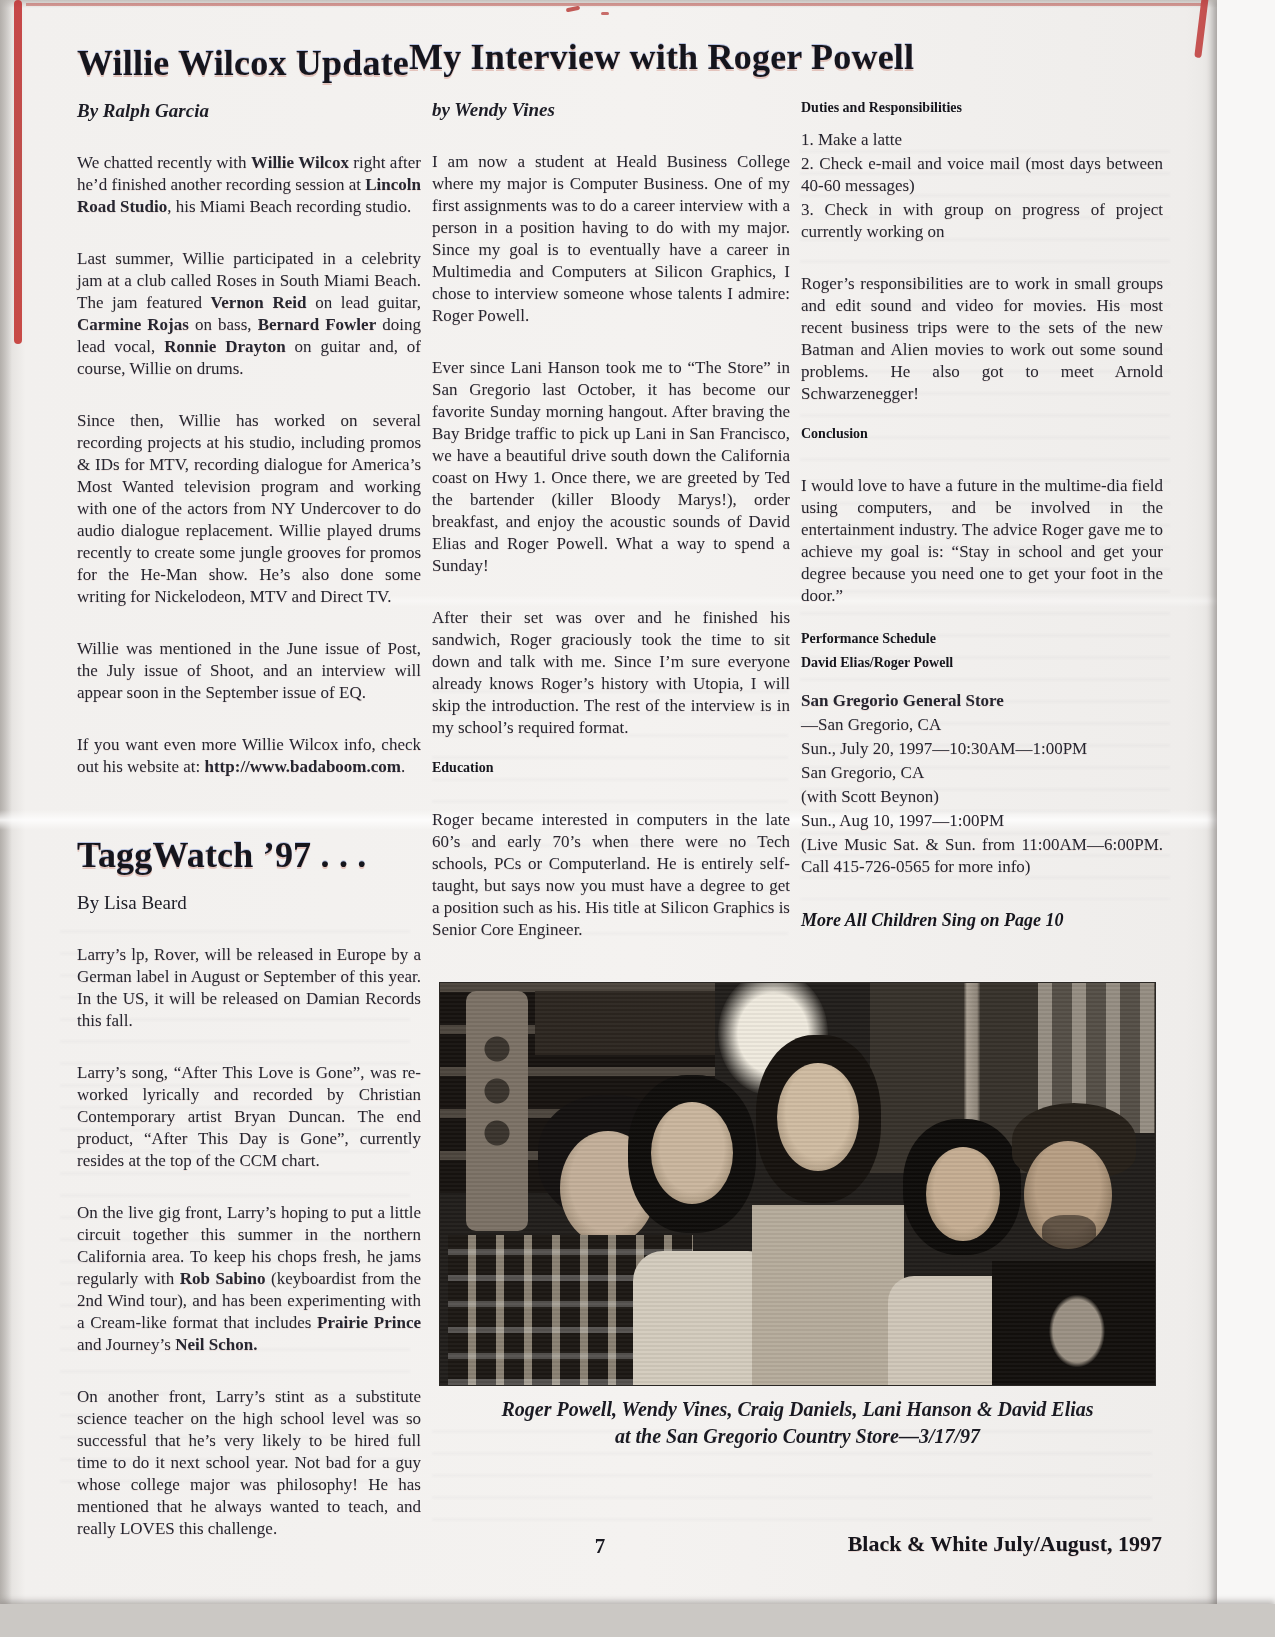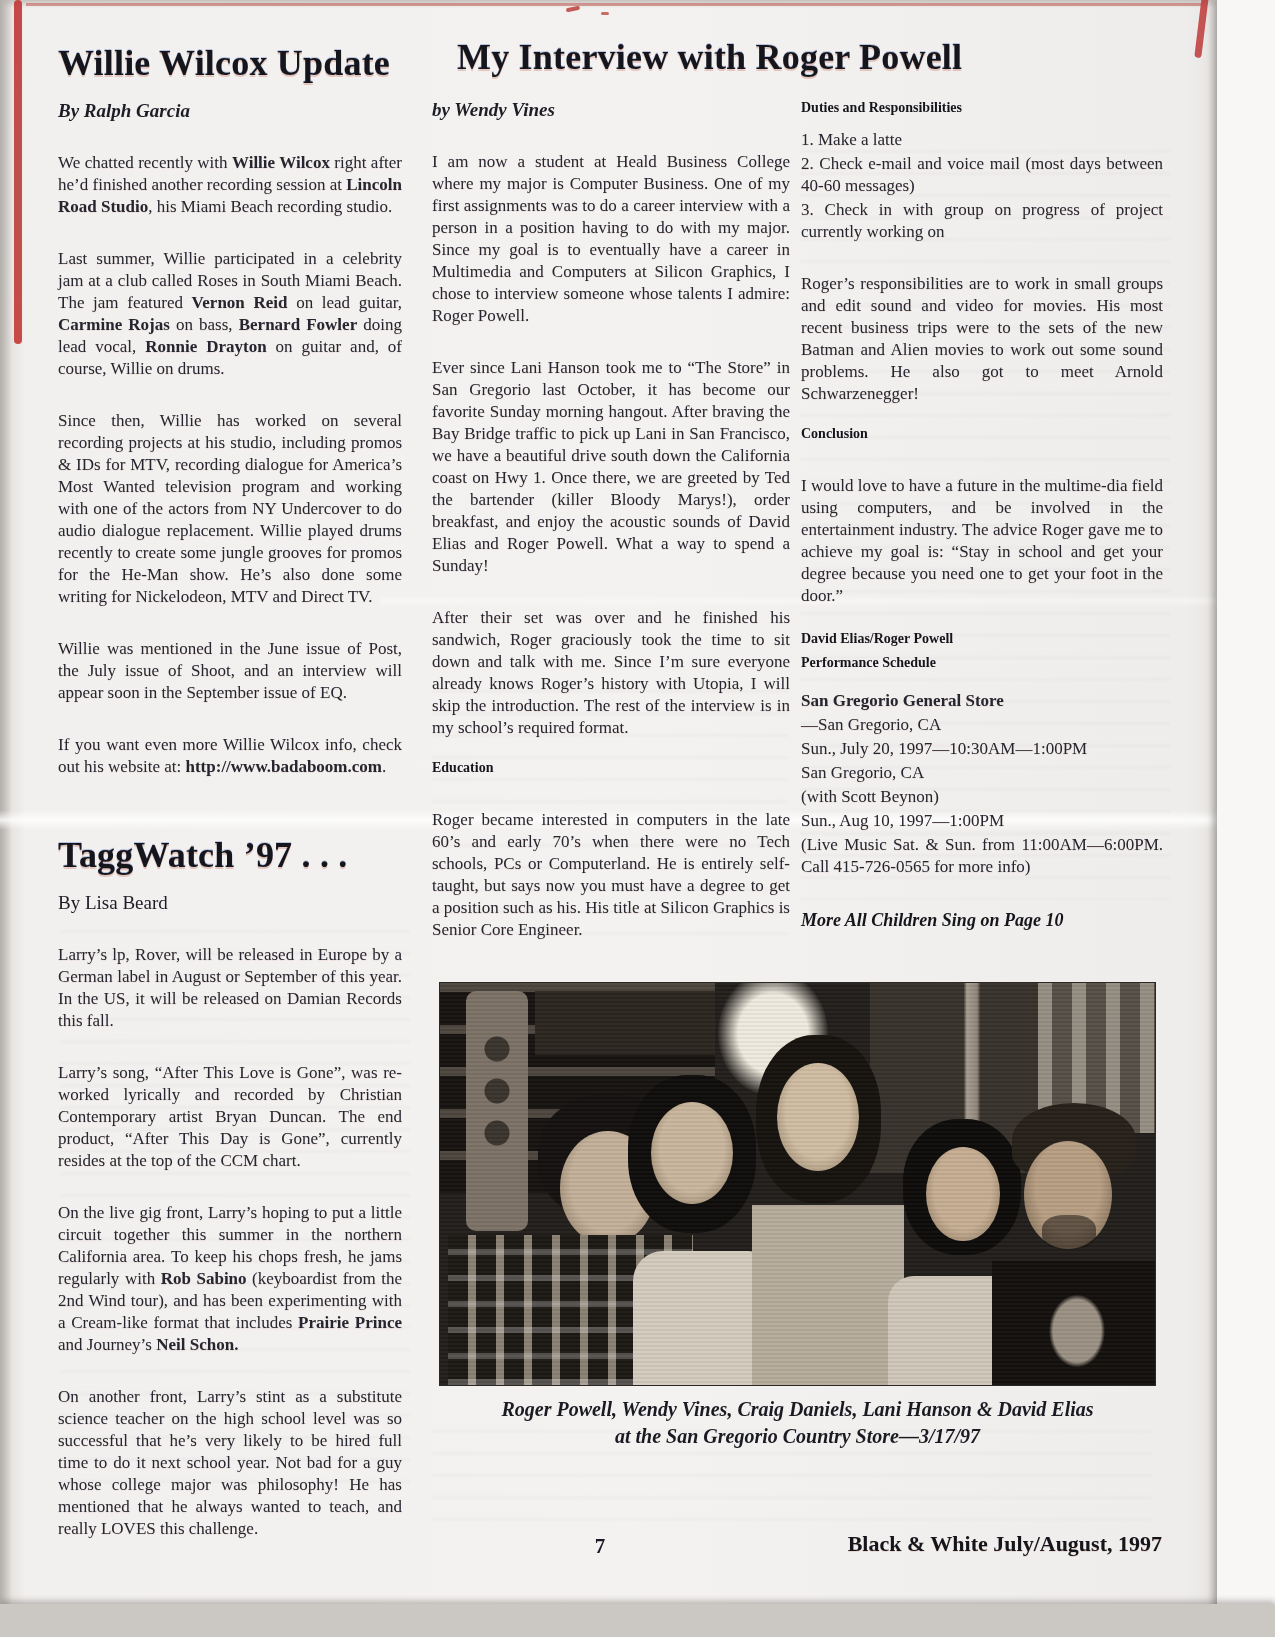--- a/index.html
+++ b/index.html
@@ -33,22 +33,22 @@
   
   .h1{font-size:36px;font-weight:bold;color:#15151c;white-space:nowrap;letter-spacing:.2px;
     text-shadow:0 -1.5px 0 rgba(35,75,190,.28),0 2px 0 rgba(185,70,45,.26);}
   .byline{font-size:19px;margin-top:16px;color:#1d1d26;}
   .byline.bi{font-weight:bold;font-style:italic;}
   p.body{font-size:17px;line-height:22px;text-align:justify;margin:30px 0 0 0;
     text-shadow:0 1px 0 rgba(185,70,45,.10);}
   p.tight{margin-top:2px;}
   .subhead{font-size:14px;font-weight:bold;color:#15151c;margin-top:17px;line-height:23px;}
   .b{font-weight:bold;} .i{}
-  .col-left{position:absolute;left:58px;top:42px;width:344px;}
-  .mid-title{position:absolute;left:457px;top:36px;}
+  .col-left{position:absolute;left:77px;top:42px;width:344px;}
+  .mid-title{position:absolute;left:409px;top:36px;}
   .col-mid{position:absolute;left:432px;top:99px;width:358px;}
   .col-right{position:absolute;left:801px;top:96px;width:362px;}
   .sched-note{font-size:18px;font-weight:bold;font-style:italic;margin-top:32px;color:#15151c;}
   .h2gap{margin-top:56px;}
   
   .photo{position:absolute;left:440px;top:983px;width:715px;height:402px;background:#211e1b;overflow:hidden;
     box-shadow:0 0 0 1px #2a2724;}
   .photo div{position:absolute;}
   .ph-shelf{left:0;top:0;width:275px;height:210px;
     background:repeating-linear-gradient(180deg,#4d463e 0 9px,#171310 9px 42px);}
@@ -140,22 +140,22 @@
 
   <div class="col-right">
     <div class="subhead" style="margin-top:0;">Duties and Responsibilities</div>
     <p class="body" style="margin-top:10px;">1. Make a latte</p>
     <p class="body tight">2. Check e-mail and voice mail (most days between 40-60 messages)</p>
     <p class="body tight">3. Check in with group on progress of project currently working on</p>
     <p class="body"><span>Roger’s responsibilities are to work in small groups and edit sound and video for movies. His most recent business trips were to the sets of the new </span><span class="i">Batman</span><span> and </span><span class="i">Alien</span><span> movies to work out some sound problems. He also got to meet Arnold Schwarzenegger!</span></p>
     <div class="subhead">Conclusion</div>
     <p class="body"><span>I would love to have a future in the multime-dia field using computers, and be involved in the entertainment industry. The advice Roger gave me to achieve my goal is: “Stay in school and get your degree because you need one to get your foot in the door.”</span></p>
     <div class="subhead" style="margin-top:20px;line-height:24px;">
+      <span style="display:block;">Performance Schedule</span>
       <span style="display:block;">David Elias/Roger Powell</span>
-      <span style="display:block;">Performance Schedule</span>
     </div>
     <div>
       <p class="body b" style="margin-top:15px;">San Gregorio General Store</p>
       <p class="body tight">—San Gregorio, CA</p>
       <p class="body tight">Sun., July 20, 1997—10:30AM—1:00PM</p>
     </div>
     <div>
       <p class="body tight">San Gregorio, CA</p>
       <p class="body tight">(with Scott Beynon)</p>
       <p class="body tight">Sun., Aug 10, 1997—1:00PM</p>

